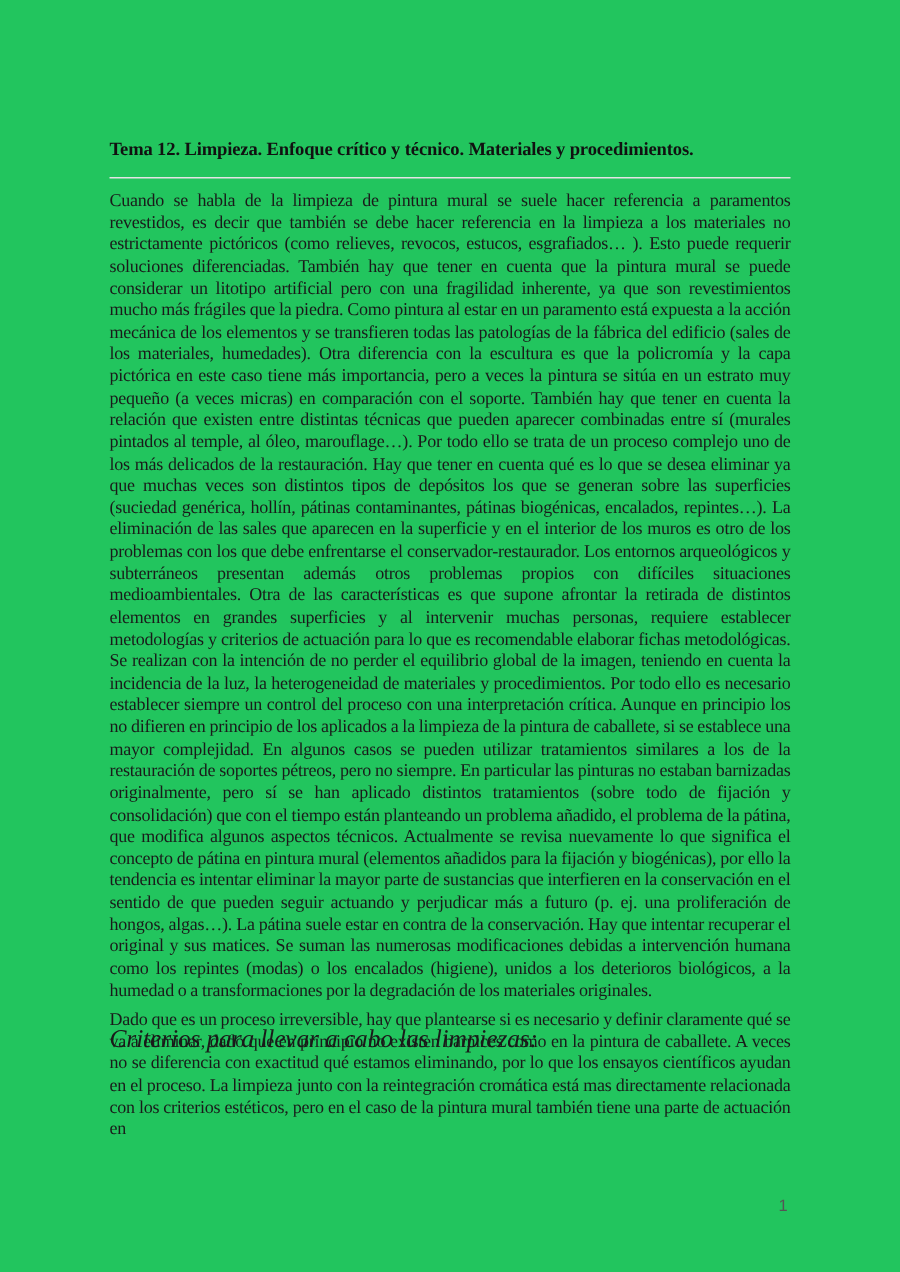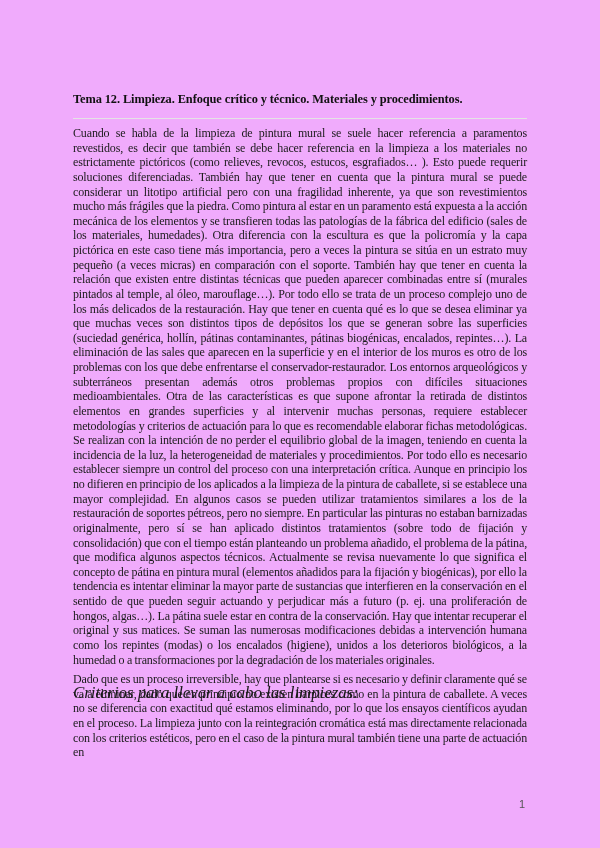--- a/index.html
+++ b/index.html
@@ -1,19 +1,19 @@
 <!DOCTYPE html>
 <html><head>
   <meta charset="utf-8">
   <style>
     html, body { margin: 0; padding: 0; background: #ffffff; }
     body { width: 600px; height: 848px; position: relative; overflow: hidden; }
     .page {
       position: absolute; left: 0; top: 0; width: 600px; height: 848px;
-      background: #f0abfc;
+      background: #22c55e;
     }
     .title {
       position: absolute; left: 73px; top: 92px; width: 460px;
       font-family: "Liberation Serif", serif; font-weight: bold;
       font-size: 12.4px; color: #111; letter-spacing: -0.1px; white-space: nowrap;
     }
     .rule {
       position: absolute; left: 73px; top: 118px; width: 454px; height: 1px;
       background: #e4e4e4;
     }

